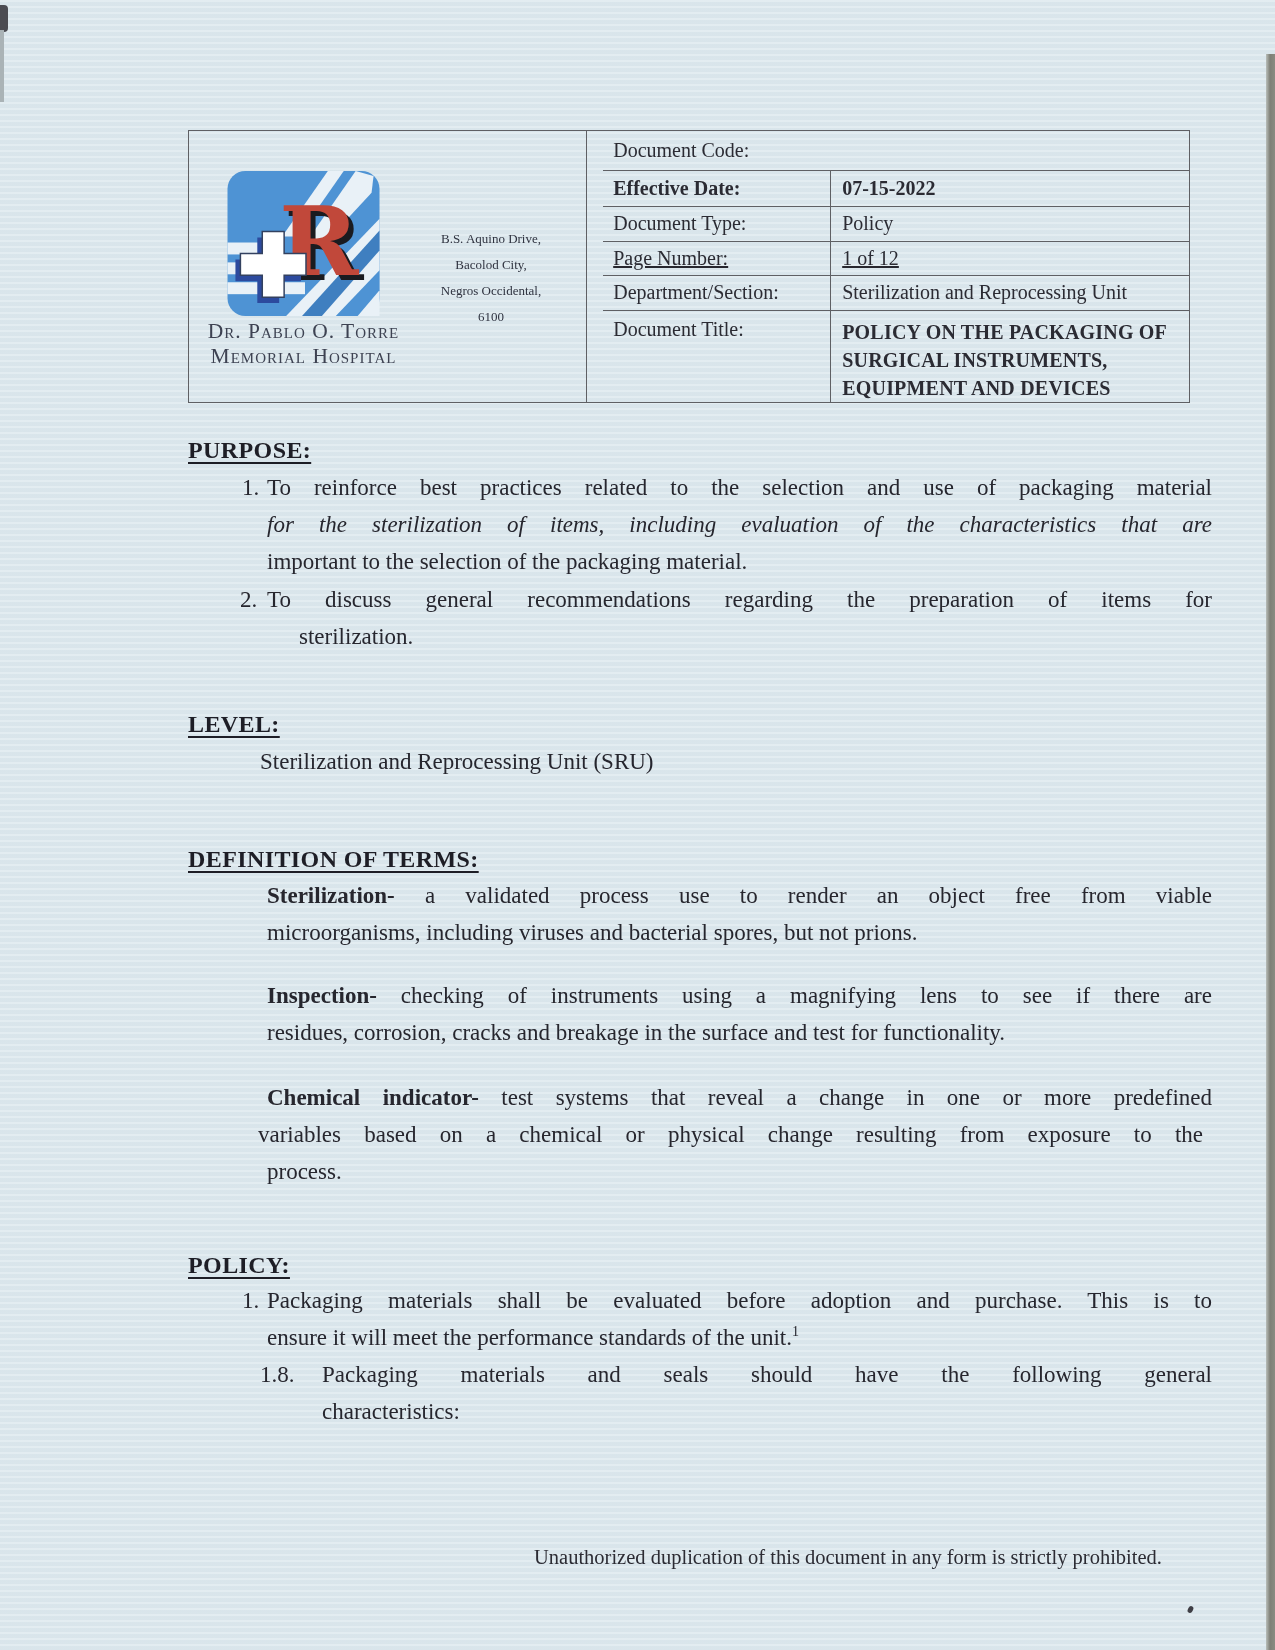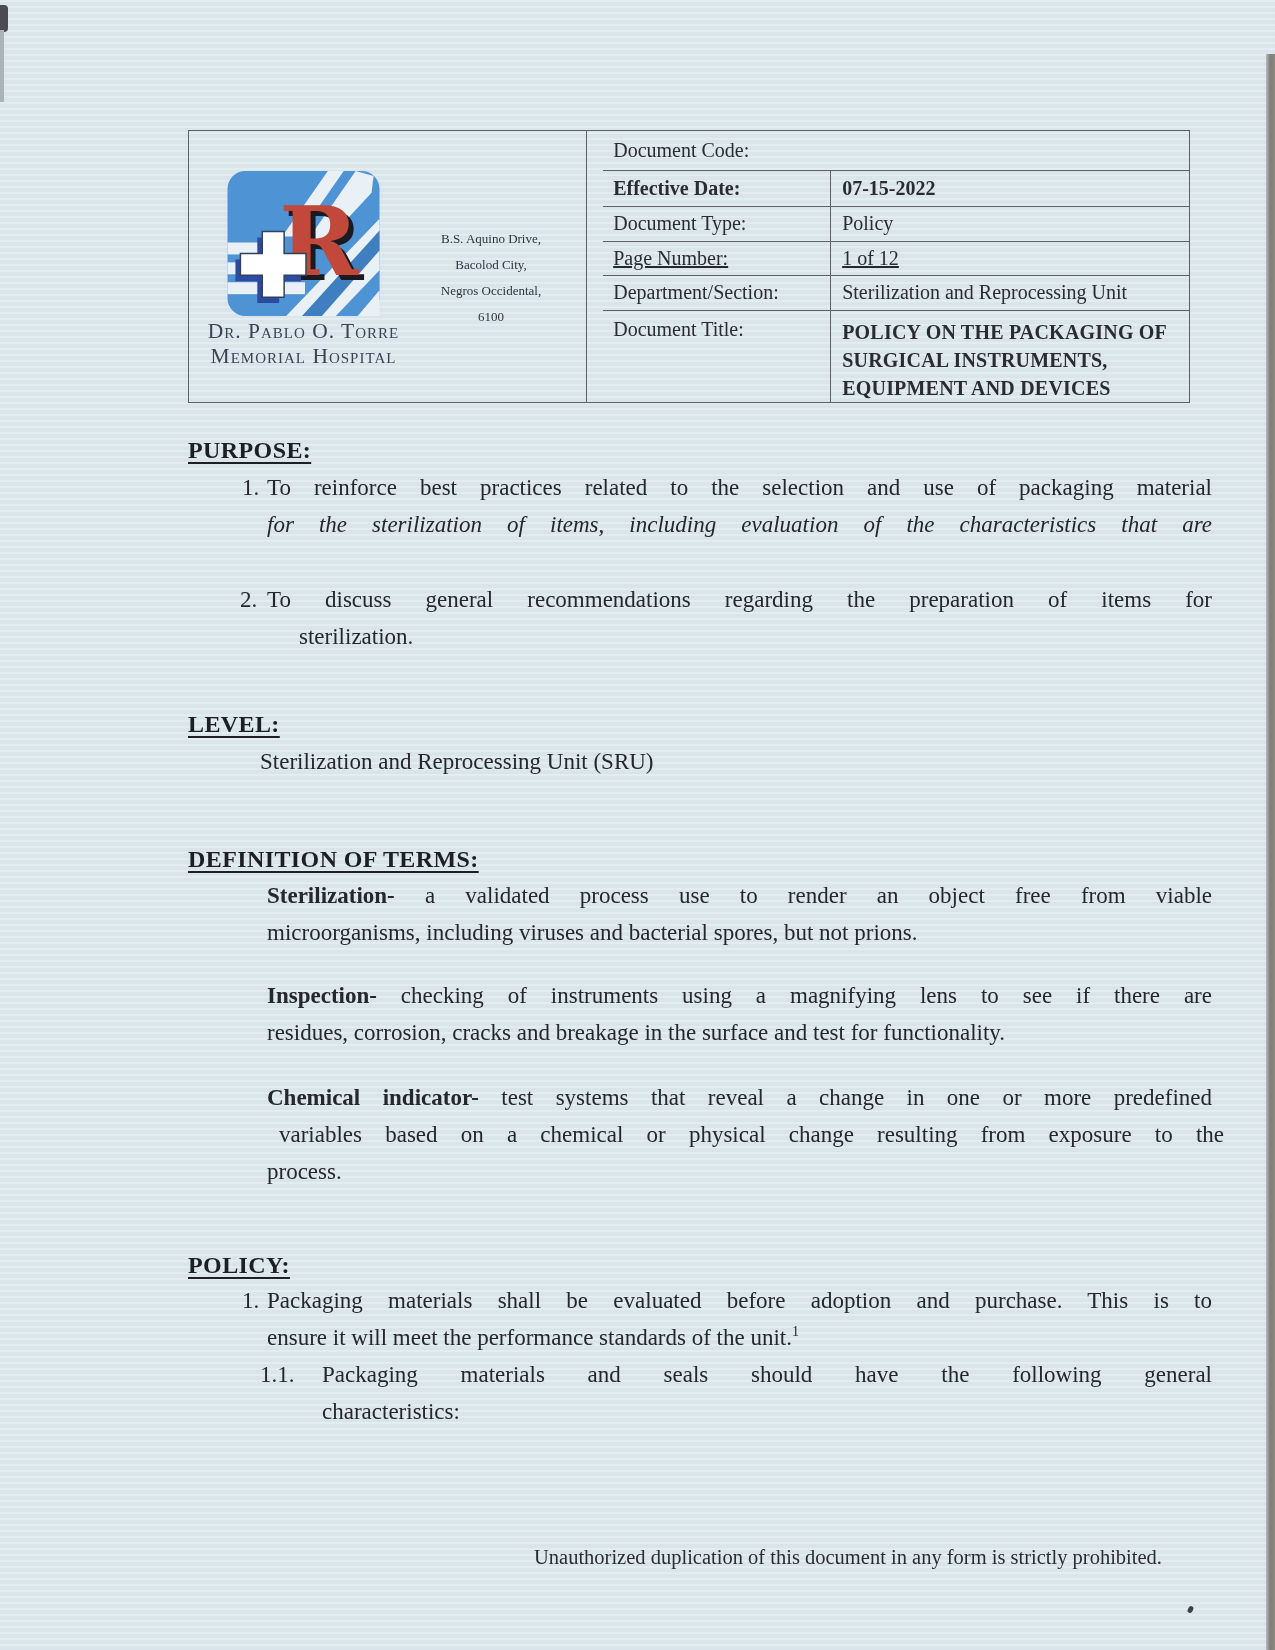--- a/index.html
+++ b/index.html
@@ -122,45 +122,46 @@
         </div>
       </div>
     </div>
   </div>
 
   <div class="heading" style="top:437px;">PURPOSE:</div>
 
   <div class="num" style="left:242px;top:469px;">1.</div>
   <div class="jline" style="left:267px;top:469px;width:945px;">To reinforce best practices related to the selection and use of packaging material</div>
   <div class="jline italic" style="left:267px;top:506px;width:945px;">for the sterilization of items, including evaluation of the characteristics that are</div>
+  <div class="bline" style="left:267px;top:543px;">important to the selection of the packaging material.</div>
 
   <div class="num" style="left:240px;top:581px;">2.</div>
   <div class="jline" style="left:267px;top:581px;width:945px;">To discuss general recommendations regarding the preparation of items for</div>
   <div class="bline" style="left:267px;top:618px;margin-left:32px;">sterilization.</div>
 
   <div class="heading" style="top:711px;">LEVEL:</div>
   <div class="bline" style="left:260px;top:743px;">Sterilization and Reprocessing Unit (SRU)</div>
 
   <div class="heading" style="top:846px;">DEFINITION OF TERMS:</div>
 
   <div class="jline" style="left:267px;top:877px;width:945px;"><b class="bterm">Sterilization-</b><span> a validated process use to render an object free from viable</span></div>
   <div class="bline" style="left:267px;top:914px;">microorganisms, including viruses and bacterial spores, but not prions.</div>
 
   <div class="jline" style="left:267px;top:977px;width:945px;"><b class="bterm">Inspection-</b><span> checking of instruments using a magnifying lens to see if there are</span></div>
   <div class="bline" style="left:267px;top:1014px;">residues, corrosion, cracks and breakage in the surface and test for functionality.</div>
 
   <div class="jline" style="left:267px;top:1079px;width:945px;"><b class="bterm">Chemical indicator-</b><span> test systems that reveal a change in one or more predefined</span></div>
-  <div class="jline" style="left:279px;top:1116px;width:945px;">variables based on a chemical or physical change resulting from exposure to the</div>
+  <div class="jline" style="left:258px;top:1116px;width:945px;">variables based on a chemical or physical change resulting from exposure to the</div>
   <div class="bline" style="left:267px;top:1153px;">process.</div>
 
   <div class="heading" style="top:1252px;">POLICY:</div>
 
   <div class="num" style="left:242px;top:1282px;">1.</div>
   <div class="jline" style="left:267px;top:1282px;width:945px;">Packaging materials shall be evaluated before adoption and purchase. This is to</div>
   <div class="bline" style="left:267px;top:1319px;"><span>ensure it will meet the performance standards of the unit.</span><sup>1</sup></div>
 
-  <div class="num" style="left:260px;top:1356px;">1.1.</div>
+  <div class="num" style="left:260px;top:1356px;">1.8.</div>
   <div class="jline" style="left:322px;top:1356px;width:890px;">Packaging materials and seals should have the following general</div>
   <div class="bline" style="left:322px;top:1393px;">characteristics:</div>
 
   <div class="footer">Unauthorized duplication of this document in any form is strictly prohibited.</div>
 
 </div>
 
 </body></html>

